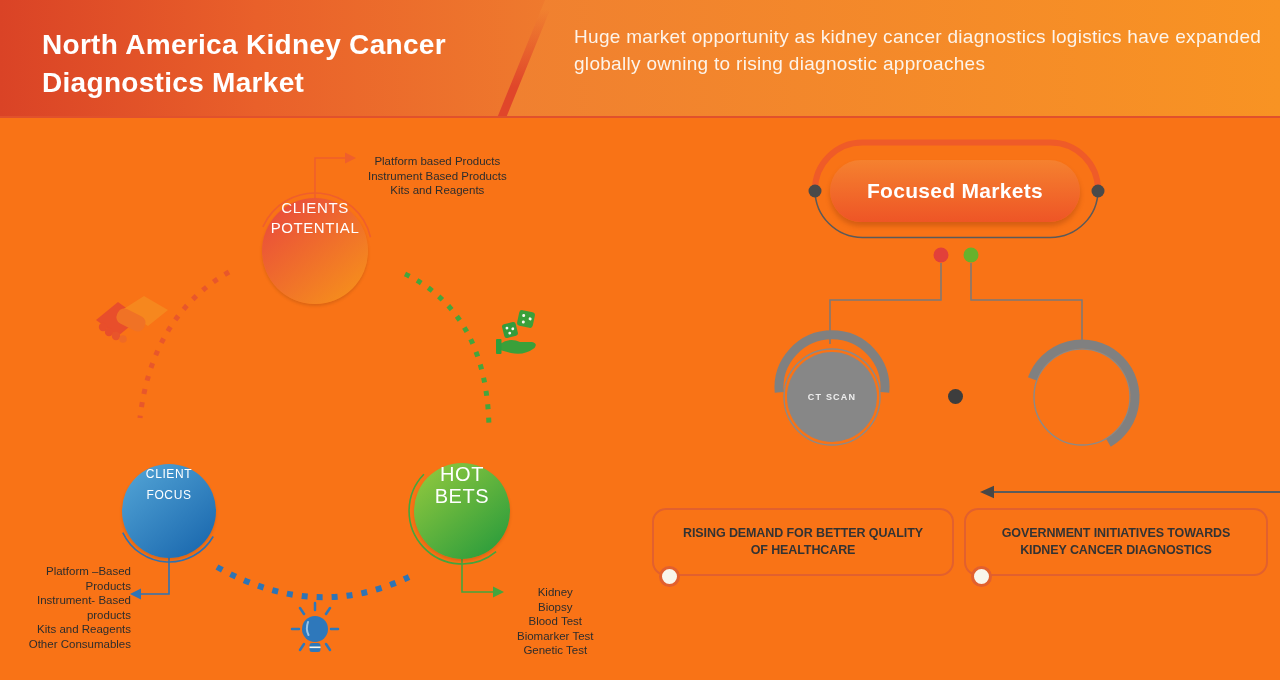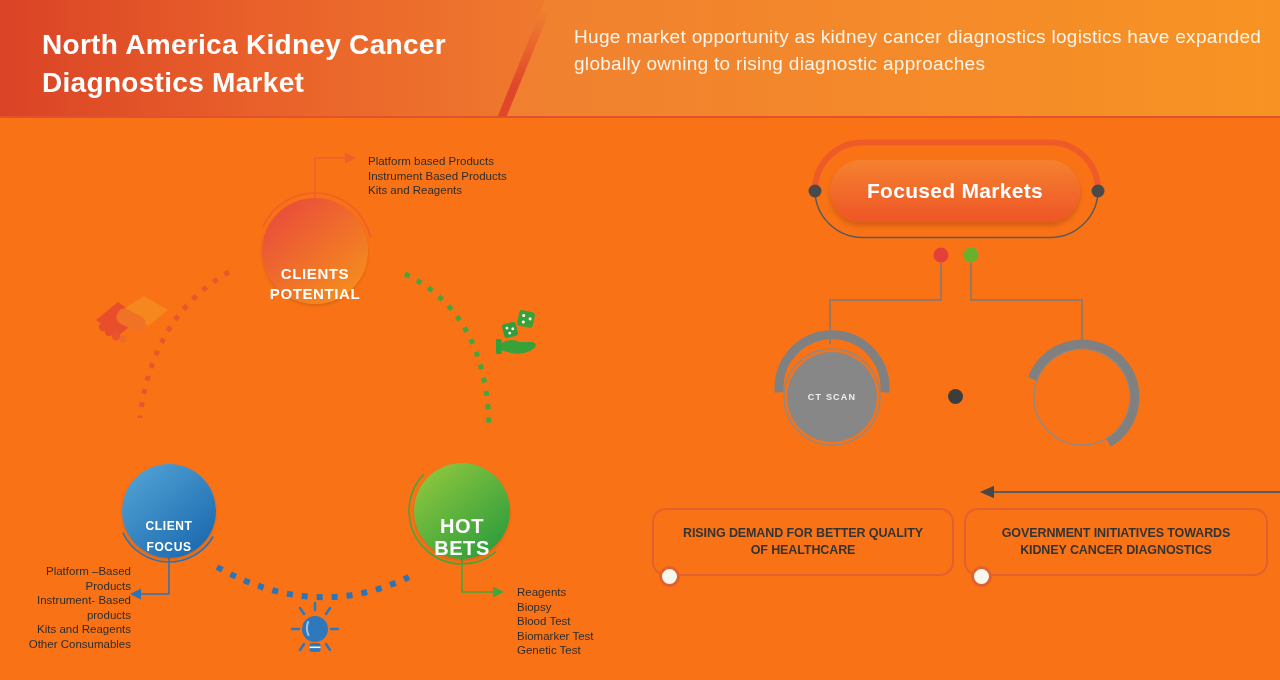--- a/index.html
+++ b/index.html
@@ -16,32 +16,32 @@
   .hdr-stripe{position:absolute;inset:0;
           background:linear-gradient(180deg,rgba(223,70,40,0) 8%,#e0462a 75%);
           clip-path:polygon(545px 0,554px 0,506px 118px,497px 118px);}
   .page-title{position:absolute;left:42px;top:26px;width:480px;margin:0;
           font-size:28px;line-height:38px;font-weight:bold;color:#ffffff;letter-spacing:.3px;}
   .page-subtitle{position:absolute;left:574px;top:23px;width:695px;margin:0;
           font-size:19px;line-height:27px;color:#fdf4ea;letter-spacing:.3px;}
 
   
   .overlay{position:absolute;left:0;top:0;width:1280px;height:680px;}
-  .bubble{position:absolute;border-radius:50%;display:flex;align-items:flex-end;justify-content:center;
-          text-align:center;color:#fff;font-weight:bold;letter-spacing:.6px;
+  .bubble{position:absolute;border-radius:50%;display:flex;align-items:flex-start;justify-content:center;
+          text-align:center;color:#fff;font-weight:normal;letter-spacing:.6px;
           box-shadow:0 2px 3px rgba(90,40,10,.18);}
   #clients-potential{left:262px;top:198px;width:106px;height:106px;font-size:15px;line-height:20px;
           background:linear-gradient(140deg,#e94b3c 8%,#f58a1e 85%);}
   #client-focus{left:122px;top:464px;width:94px;height:94px;font-size:12px;line-height:21px;
           background:linear-gradient(140deg,#4fa0d3 10%,#1d6bb0 88%);}
   #hot-bets{left:414px;top:463px;width:96px;height:96px;font-size:20px;line-height:22px;
           background:linear-gradient(140deg,#8cc63e 10%,#2f9e3c 88%);}
   .bubble .lbl{padding:0 8px;}
 
-  .note{position:absolute;font-size:11.5px;line-height:14.6px;color:#2d2d2d;}
+  .note{position:absolute;font-size:11.5px;line-height:14.6px;color:#2d2d2d;text-align:center;}
   #note-top{left:368px;top:154px;}
   #note-bottom-left{left:8px;top:564px;width:107px;text-align:right;margin-left:16px;}
   #note-bottom-right{left:517px;top:585px;}
 
   
   .pill{position:absolute;left:830px;top:160px;width:250px;height:62px;border-radius:32px;
         background:linear-gradient(180deg,#f5812f,#ee5526);
         box-shadow:0 4px 5px rgba(120,40,10,.28);
         display:flex;align-items:center;justify-content:center;
         color:#fff;font-size:21px;font-weight:bold;letter-spacing:.3px;}
@@ -182,21 +182,21 @@
   </div>
 
   <div class="note" id="note-bottom-left">
     <div>Platform –Based Products</div>
     <div>Instrument- Based products</div>
     <div>Kits and Reagents</div>
     <div>Other Consumables</div>
   </div>
 
   <div class="note" id="note-bottom-right">
-    <div>Reagents</div>
+    <div>Kidney</div>
     <div>Biopsy</div>
     <div>Blood Test</div>
     <div>Biomarker Test</div>
     <div>Genetic Test</div>
   </div>
 
   <div class="pill">
     <span>Focused Markets</span>
   </div>
 

